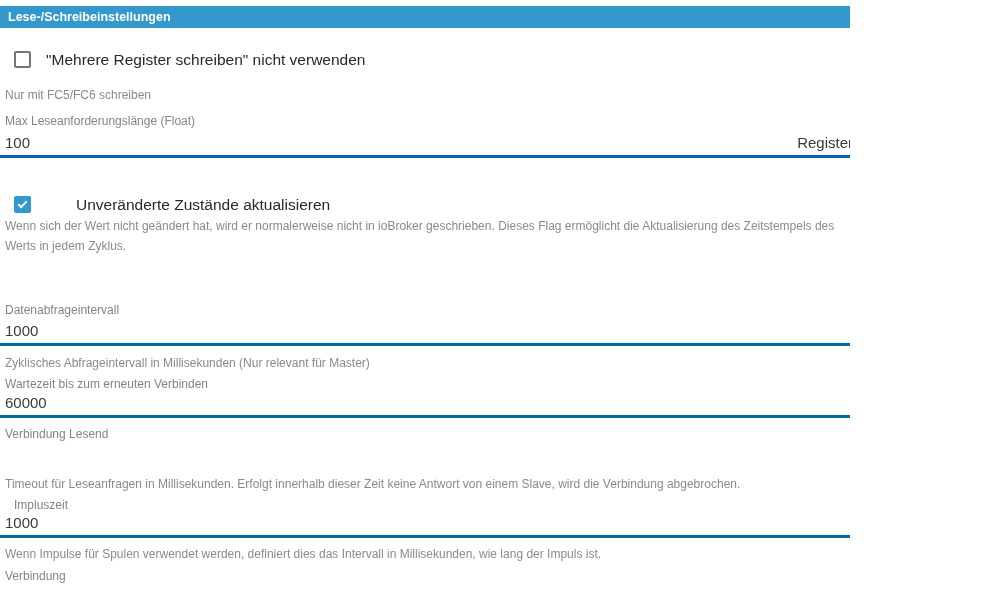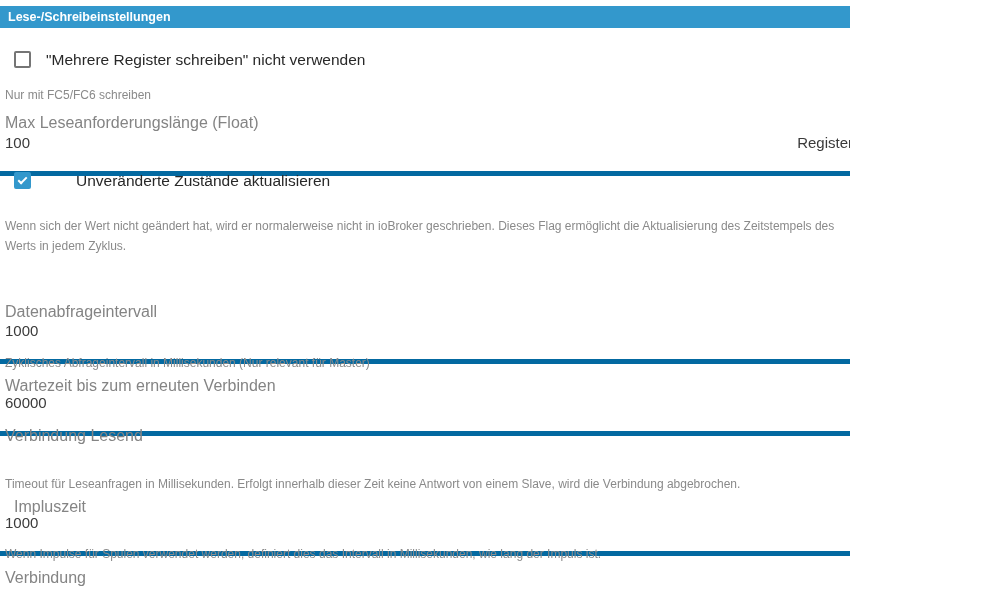--- a/index.html
+++ b/index.html
@@ -4,38 +4,38 @@
 <style>
   * { margin:0; padding:0; box-sizing:border-box; }
   html,body { background:#fff; }
   body { font-family:"Liberation Sans", sans-serif; }
   .page { position:relative; width:850px; height:596px; overflow:hidden; background:#fff; }
   .bar {
     position:absolute; left:0; width:1006px; height:22px;
     background:#3398cc; color:#ffffff; font-weight:bold; font-size:12.5px;
     line-height:22px; padding-left:8px;
   }
-  .label { position:absolute; font-size:16px; color:#848484; white-space:nowrap; }
+  .label { position:absolute; font-size:12px; color:#848484; white-space:nowrap; }
   .hint  { position:absolute; font-size:12px; color:#8a8a8a; }
   .cbrow { position:absolute; display:flex; align-items:center; gap:15px; height:19px; }
   .cb {
     width:17px; height:17px; flex:none; display:inline-block;
     border:2px solid #757575; border-radius:2px; background:#fff; position:relative;
     cursor:pointer;
   }
   .cb.checked { background:#3398cc; border-color:#3398cc; }
   .checkmark {
     position:absolute; left:2px; top:3px; width:9px; height:5px;
     border-left:2px solid #fff; border-bottom:2px solid #fff;
     transform:rotate(-45deg);
   }
   .cblabel { font-size:15.5px; color:#282828; white-space:nowrap; cursor:pointer; }
   .inputline {
     position:absolute; display:flex; align-items:flex-end;
-    border-bottom:5px solid #0369a1; padding-bottom:20px;
+    border-bottom:3px solid #0369a1; padding-bottom:4px;
   }
   .inputline input {
     flex:1 1 auto; border:none; outline:none; background:transparent;
     font-family:"Liberation Sans", sans-serif; font-size:15px; color:#3a3a3a;
     height:18px; padding:0 0 0 5px; min-width:0;
   }
   .suffix { flex:none; font-size:15px; color:#3a3a3a; padding-right:2px; }
   .wrap2 { line-height:20px; white-space:normal; }
 </style>
 </head>
@@ -53,21 +53,21 @@
   </div>
 
   <div class="hint" style="left:5px; top:88px;">Nur mit FC5/FC6 schreiben</div>
 
   <div class="label" style="left:5px; top:114px;">Max Leseanforderungslänge (Float)</div>
   <div class="inputline" style="left:0; top:133px; width:855px;">
     <input type="text" value="100" style="">
     <span class="suffix">Register</span>
   </div>
 
-  <div class="cbrow" style="left:14px; top:171px;gap:45px;">
+  <div class="cbrow" style="left:14px; top:195px;gap:45px;">
     <span class="cb checked">
       <span class="checkmark"></span>
     </span>
     <span class="cblabel">Unveränderte Zustände aktualisieren</span>
   </div>
 
   <div class="hint wrap2" style="left:5px; top:216px; width:850px;">Wenn sich der Wert nicht geändert hat, wird er normalerweise nicht in ioBroker geschrieben. Dieses Flag ermöglicht die Aktualisierung des Zeitstempels des Werts in jedem Zyklus.</div>
 
   <div class="cbrow" style="left:870px; top:50px;">
     <span class="cb"></span>

